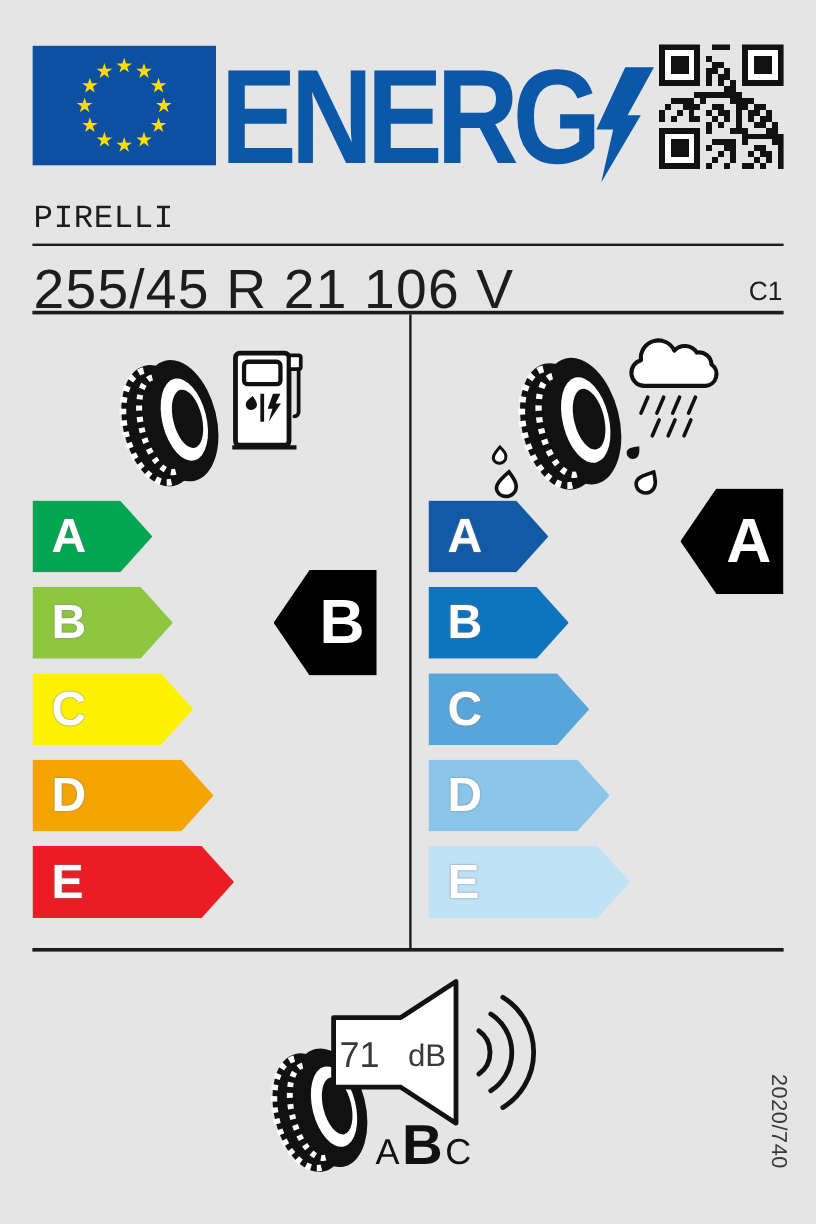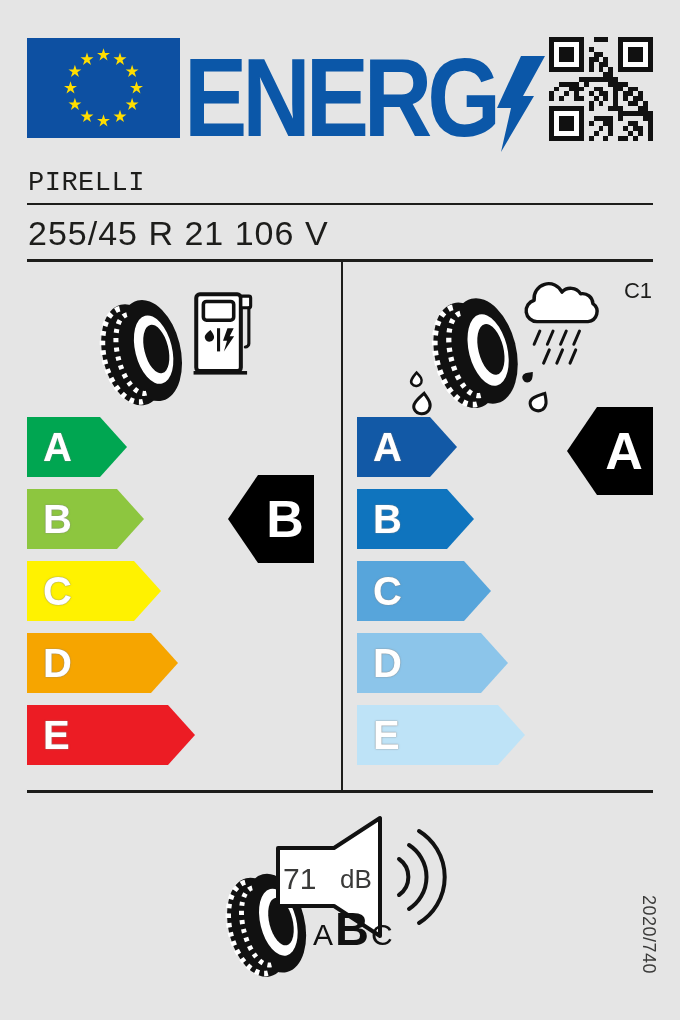--- a/index.html
+++ b/index.html
@@ -3,31 +3,31 @@
 <meta charset="utf-8">
 <style>
   html,body{margin:0;padding:0;background:#fff;}
   #label{position:relative;width:680px;height:1020px;background:#e5e5e5;overflow:hidden;
          font-family:"Liberation Sans",sans-serif;color:#1d1d1b;}
   .abs{position:absolute;}
   .hline{position:absolute;background:#1d1d1b;}
   .vline{position:absolute;background:#1d1d1b;}
   .brand-name{position:absolute;left:28px;top:168px;font-size:27px;letter-spacing:.5px;font-family:Liberation Mono, monospace;}
   .article{position:absolute;right:28px;top:168px;font-size:27px;letter-spacing:.5px;}
-  .size-text{position:absolute;left:28px;top:214px;font-size:34px;letter-spacing:1px;}
-  .class-text{position:absolute;right:28px;top:230px;font-size:22px;margin-top:48px;}
+  .size-text{position:absolute;left:28px;top:214px;font-size:46px;letter-spacing:1px;}
+  .class-text{position:absolute;right:28px;top:230px;font-size:22px;}
   .arrow{position:absolute;height:60px;box-sizing:border-box;padding-left:16px;
          clip-path:polygon(0 0,calc(100% - 27px) 0,100% 50%,calc(100% - 27px) 100%,0 100%);
          color:#fff;font-weight:bold;font-size:40px;line-height:60px;
          text-shadow:0 0 1px #8a8a8a,0 0 2px rgba(130,130,130,.6);}
   .pointer{position:absolute;width:86px;height:88px;background:#000;box-sizing:border-box;
            clip-path:polygon(30px 0,100% 0,100% 100%,30px 100%,0 50%);
            color:#fff;font-weight:bold;font-size:52px;line-height:88px;
            padding-left:28px;text-align:center;}
-  .abc{position:absolute;left:313px;top:904px;color:#111;letter-spacing:2px;line-height:50px;}
+  .abc{position:absolute;left:313px;top:936px;color:#111;letter-spacing:2px;line-height:36px;}
   .abc .sa,.abc .sc{font-size:30px;}
   .abc .sb{font-size:47px;font-weight:bold;}
   .reg{position:absolute;left:659px;top:895px;transform:rotate(90deg);transform-origin:0 0;
        font-size:18px;color:#3a3a39;white-space:nowrap;letter-spacing:.5px;}
   svg{display:block;}
 </style>
 </head>
 <body>
 
 <div id="label">

